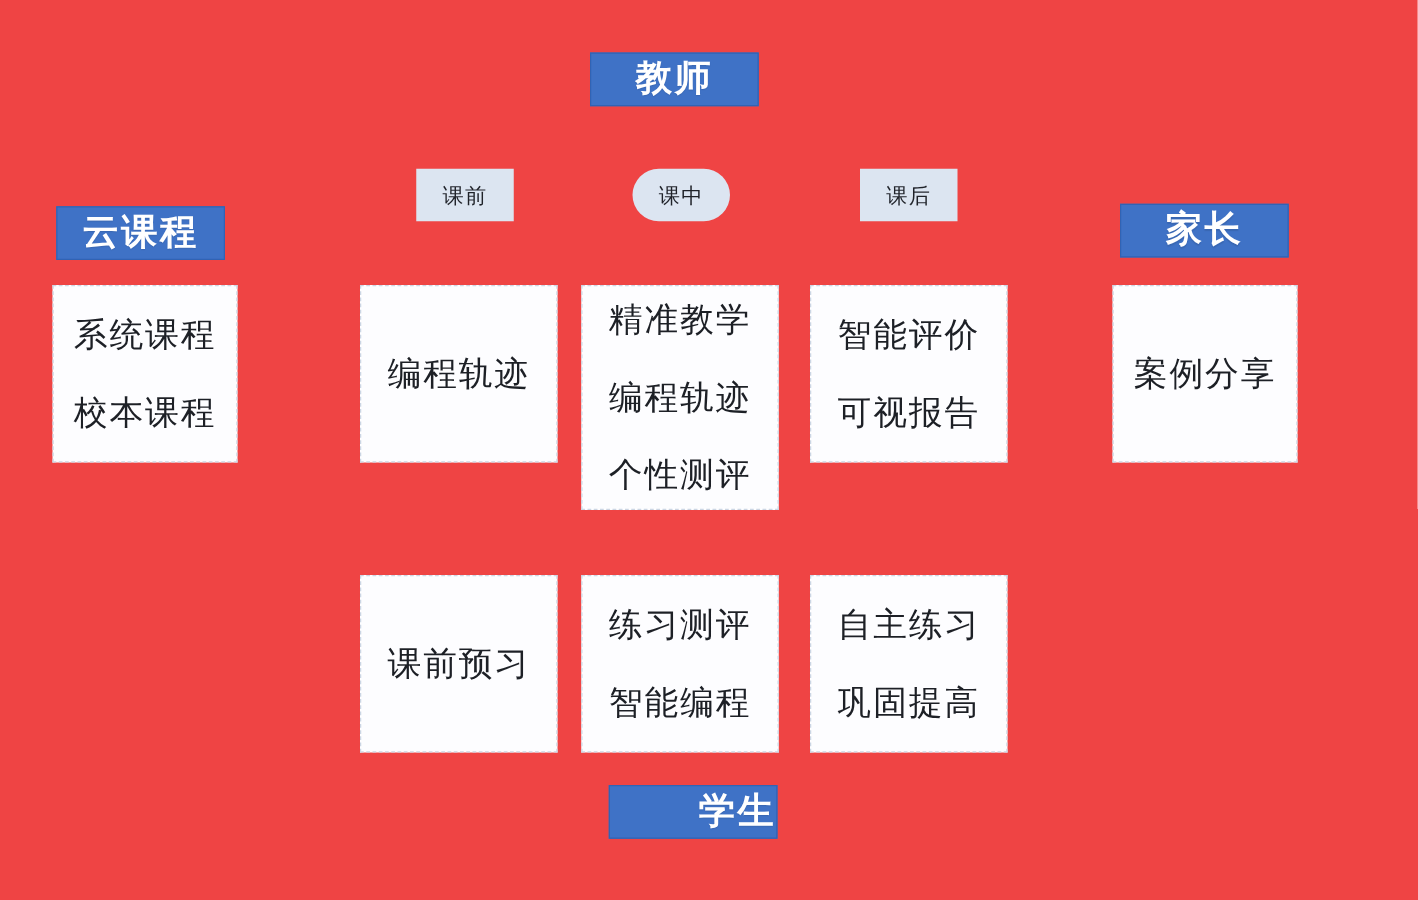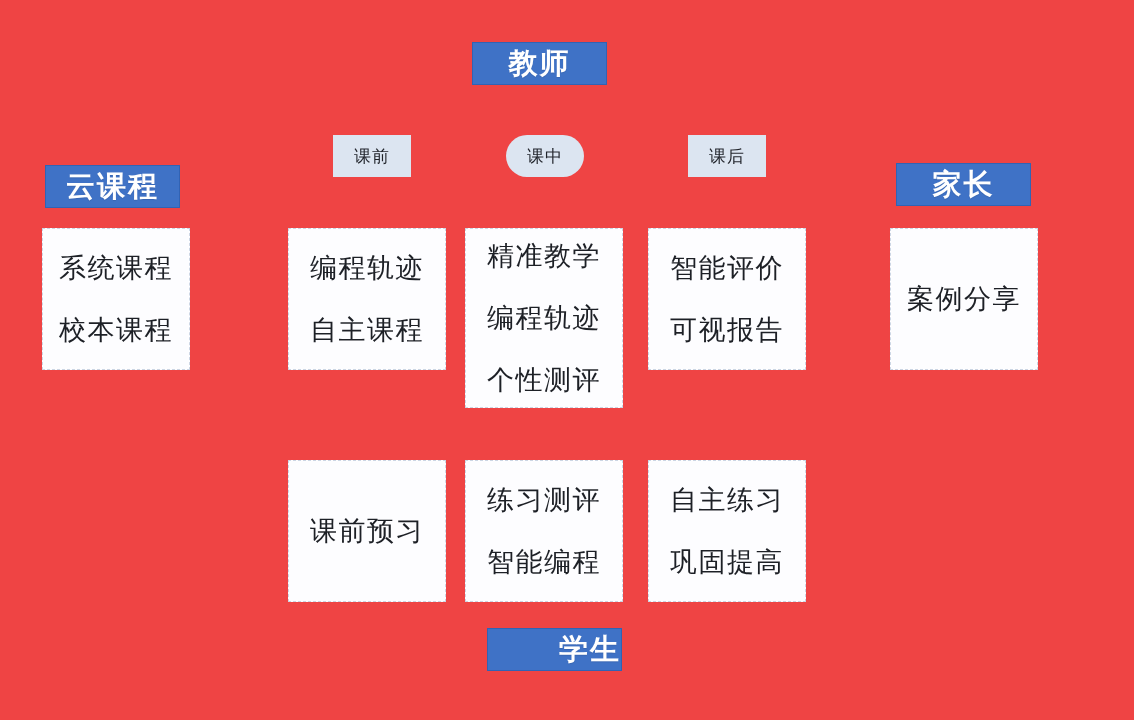--- a/index.html
+++ b/index.html
@@ -155,21 +155,20 @@
     <span>课后</span>
   </div>
 
   <div class="card" id="card-cloud">
     <div class="line">系统课程</div>
     <div class="line">校本课程</div>
   </div>
 
   <div class="card" id="card-t-pre">
     <div class="line">编程轨迹</div>
-    <div class="line">自主课程</div>
   </div>
 
   <div class="card" id="card-t-mid">
     <div class="line">精准教学</div>
     <div class="line">编程轨迹</div>
     <div class="line">个性测评</div>
   </div>
 
   <div class="card" id="card-t-post">
     <div class="line">智能评价</div>

